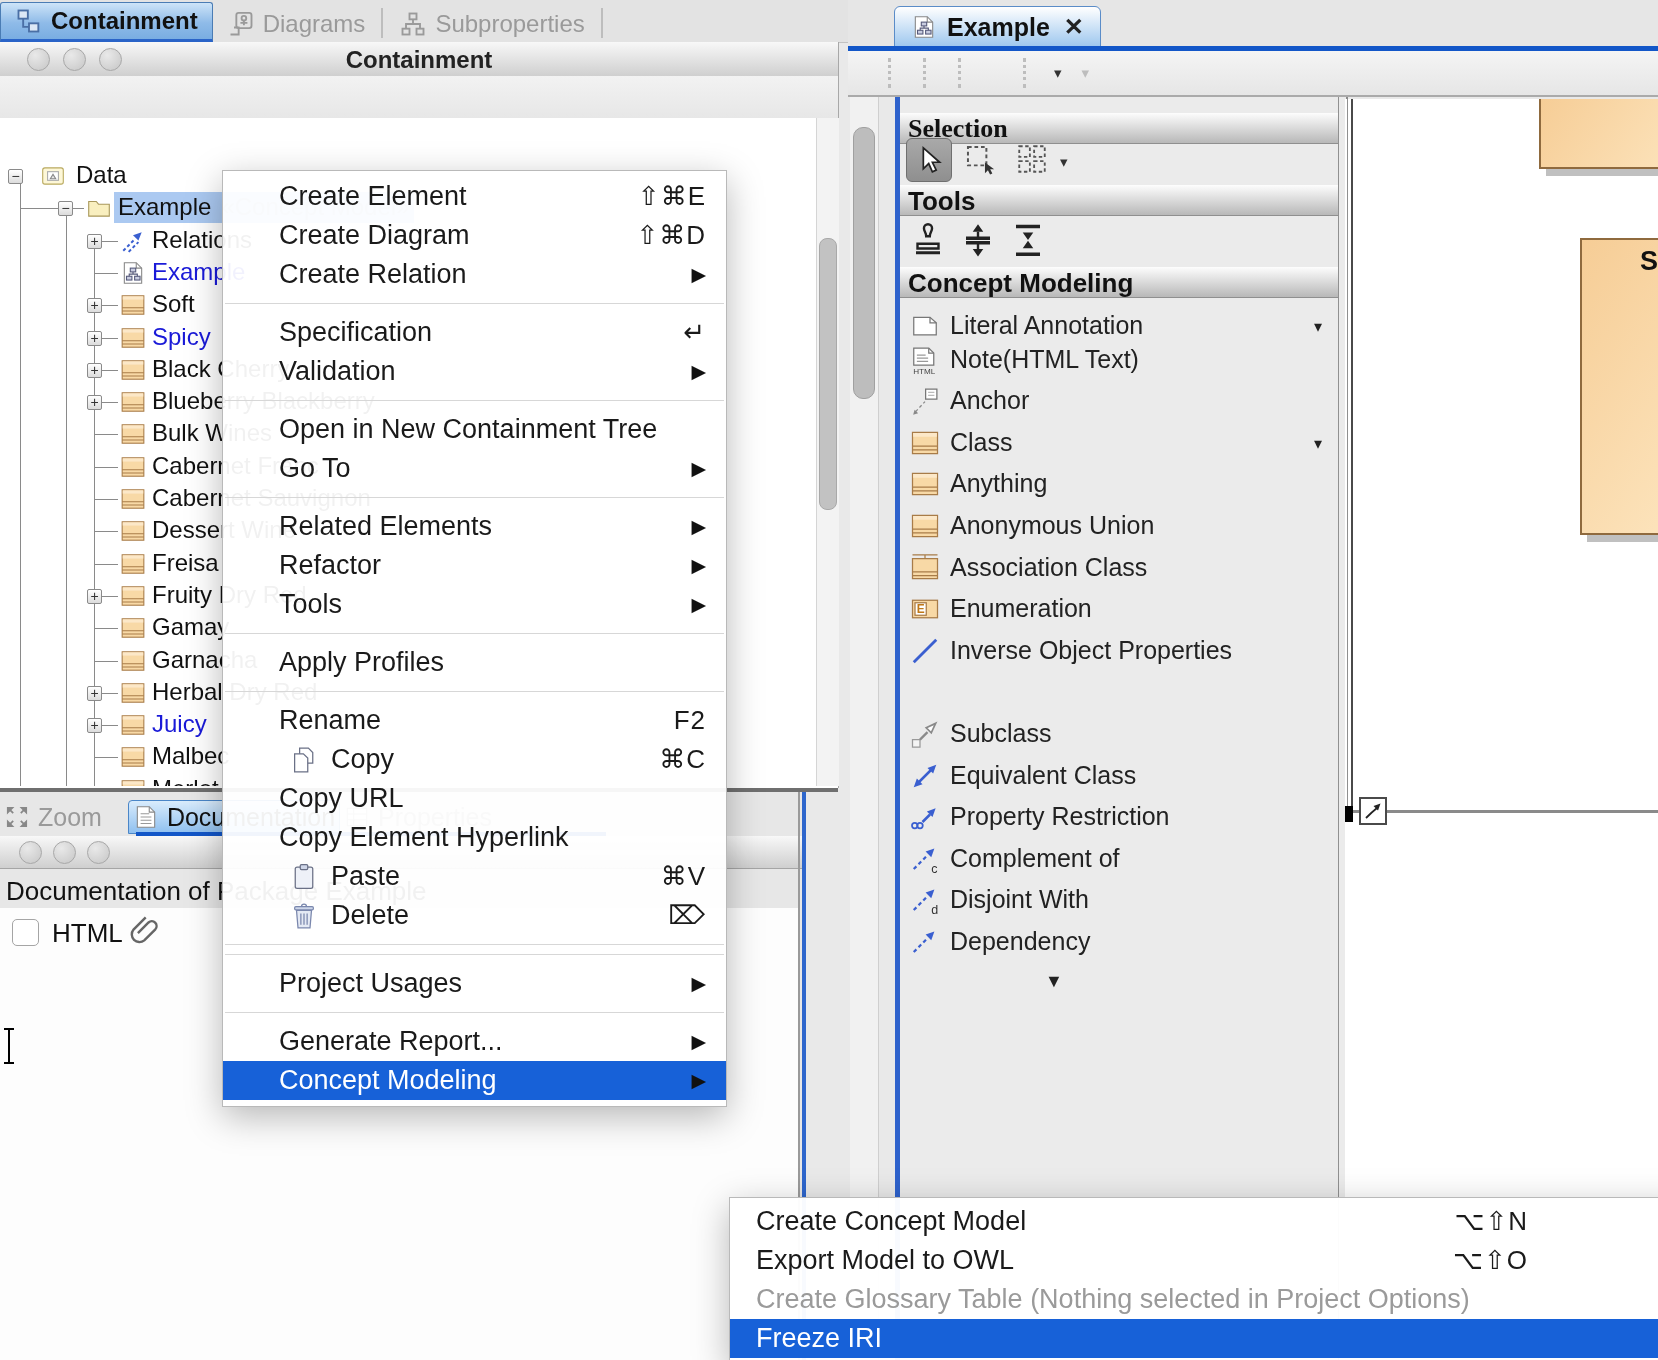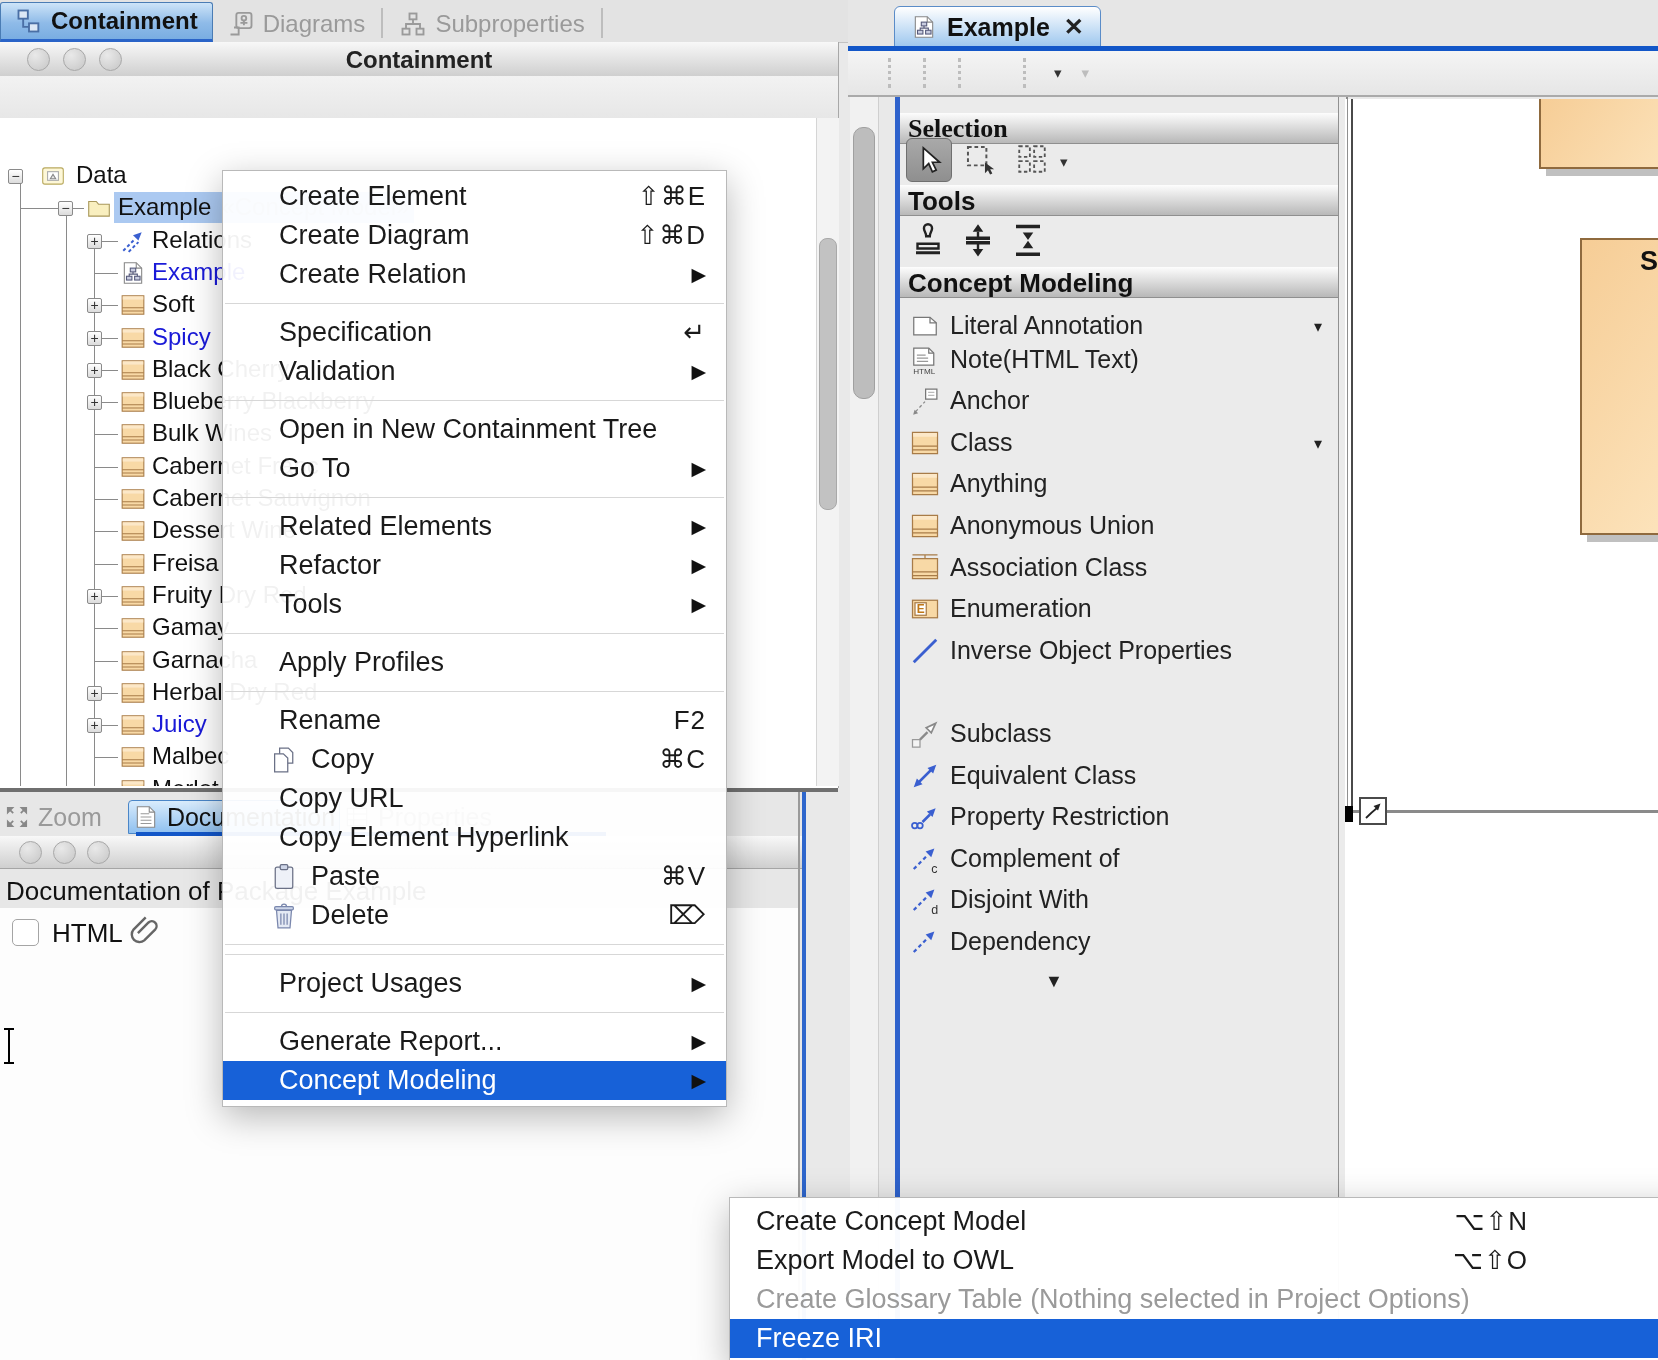--- a/index.html
+++ b/index.html
@@ -82,21 +82,21 @@
   .frame-h{position:absolute;left:6px;top:711px;width:320px;height:3px;background:#8a8a8a;}
   #cv-handle{position:absolute;left:-8px;top:707px;width:16px;height:16px;background:#000;}
   #cv-link{position:absolute;left:14px;top:698px;width:28px;height:28px;background:#fff;border:2px solid #4a4a4a;box-sizing:border-box;}
   .cbox{position:absolute;background:linear-gradient(125deg,#f6cd96,#fde6c0);border:2px solid #8f6a3e;box-shadow:7px 7px 0 #c0c0c0;}
   #cbox1{left:194px;top:-4px;width:160px;height:70px;}
   #cbox2{left:235px;top:139px;width:120px;height:293px;}
   #cbox2 .cname{position:absolute;left:58px;top:6px;font-size:27px;font-weight:bold;color:#111;}
   
   #ctx-menu{left:222px;top:170px;width:505px;background:rgba(255,255,255,0.94);border:1px solid #b9b9b9;box-shadow:0 10px 34px rgba(0,0,0,0.28);padding:6px 0;box-sizing:border-box;}
   .cm-item{height:39px;display:flex;align-items:center;padding:0 20px 0 56px;font-size:27px;color:#1a1a1a;white-space:nowrap;}
-  .cm-item.hasicon{padding-left:46px;}
+  .cm-item.hasicon{padding-left:30px;margin-left:36px;}
   .cm-item .micon{width:30px;height:30px;margin-right:12px;flex:0 0 auto;}
   .cm-item .spacer{flex:1;}
   .cm-item .shortcut{font-size:26px;color:#1a1a1a;letter-spacing:1px;}
   .cm-item .sub-arrow{font-size:19px;color:#111;}
   .cm-item.highlighted{background:#1761d8;color:#fff;}
   .cm-sep{height:1px;background:#d7d7d7;margin:9px 2px;}
   
   #sub-menu{left:729px;top:1197px;width:960px;background:rgba(255,255,255,0.97);border:1px solid #b9b9b9;box-shadow:0 10px 34px rgba(0,0,0,0.28);padding:4px 0;box-sizing:border-box;}
   .sm-item{height:39px;display:flex;align-items:center;padding:0 160px 0 26px;font-size:27px;color:#1a1a1a;white-space:nowrap;}
   .sm-item .spacer{flex:1;}

